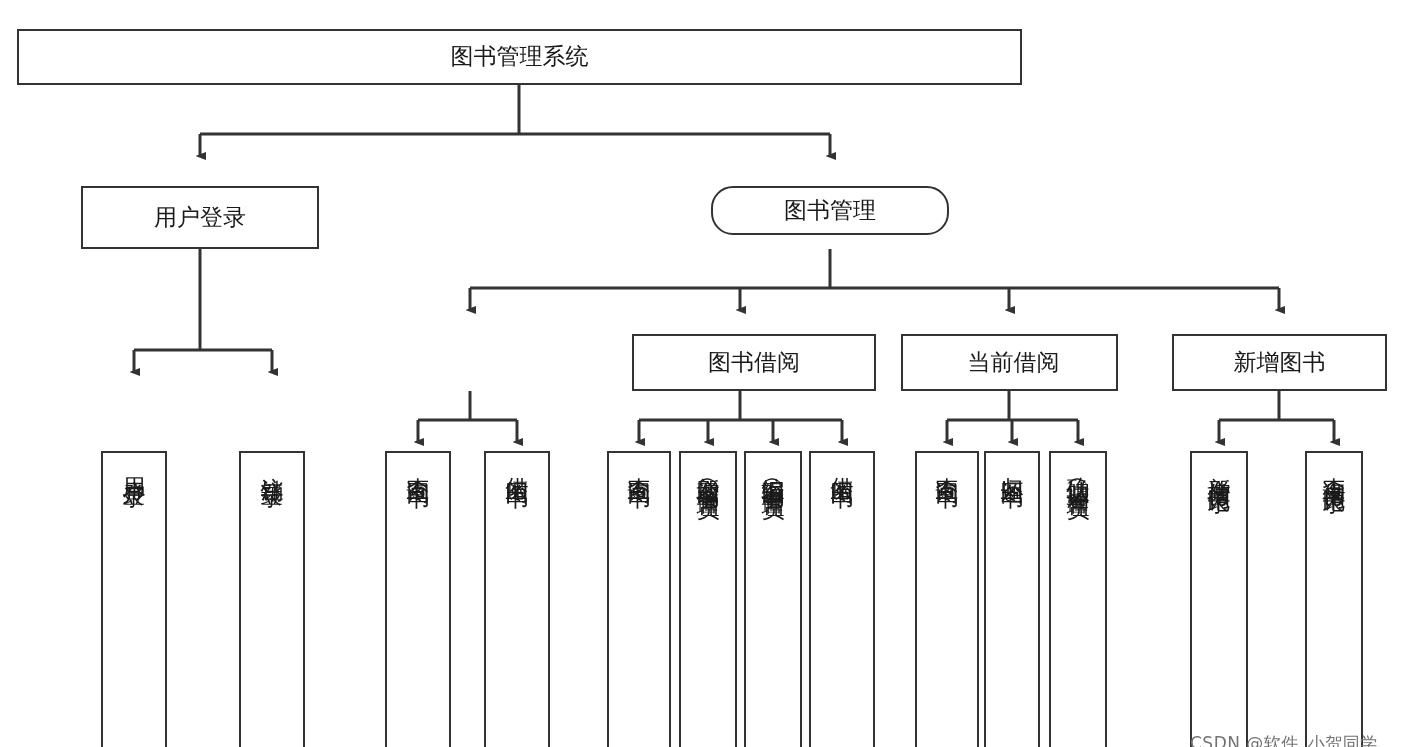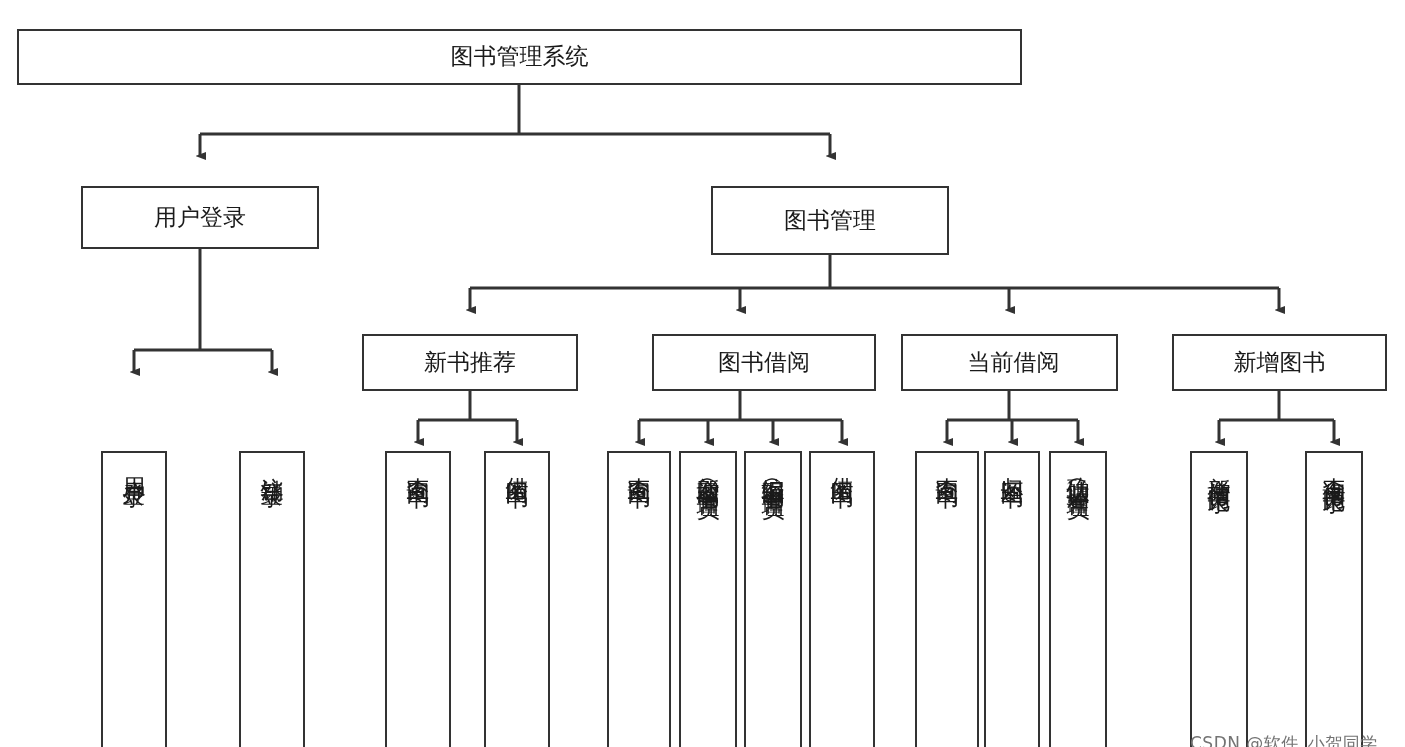--- a/index.html
+++ b/index.html
@@ -119,28 +119,25 @@
       </g>
   </svg>
 
   <div class="node root horiz" style="left: 17px; top: 13px; width: 1005px; height: 56px;">
     <span class="node-label">图书管理系统</span>
   </div>
 
   <div class="node horiz" style="left: 81px; top: 170px; width: 238px; height: 63px;">
     <span class="node-label">用户登录</span>
   </div>
-  <div class="node horiz" style="left: 711px; top: 170px; width: 238px; height: 69px;">
+  <div class="node horiz" style="left: 711px; top: 170px; width: 238px; height: 49px; border-radius: 22px;">
     <span class="node-label">图书管理</span>
   </div>
 
-  <div class="node horiz" style="left: 362px; top: 318px; width: 216px; height: 57px;">
-    <span class="node-label">新书推荐</span>
-  </div>
-  <div class="node horiz" style="left: 652px; top: 318px; width: 224px; height: 57px; justify-content: center;">
+  <div class="node horiz" style="left: 632px; top: 318px; width: 244px; height: 57px; justify-content: center;">
     <span class="node-label">图书借阅</span>
   </div>
   <div class="node horiz" style="left: 901px; top: 318px; width: 217px; height: 57px; padding-left: 8px;">
     <span class="node-label">当前借阅</span>
   </div>
   <div class="node horiz" style="left: 1172px; top: 318px; width: 215px; height: 57px;">
     <span class="node-label">新增图书</span>
   </div>
 
   <div class="node vert" style="left: 101px; top: 435px; width: 66px; height: 300px;">

